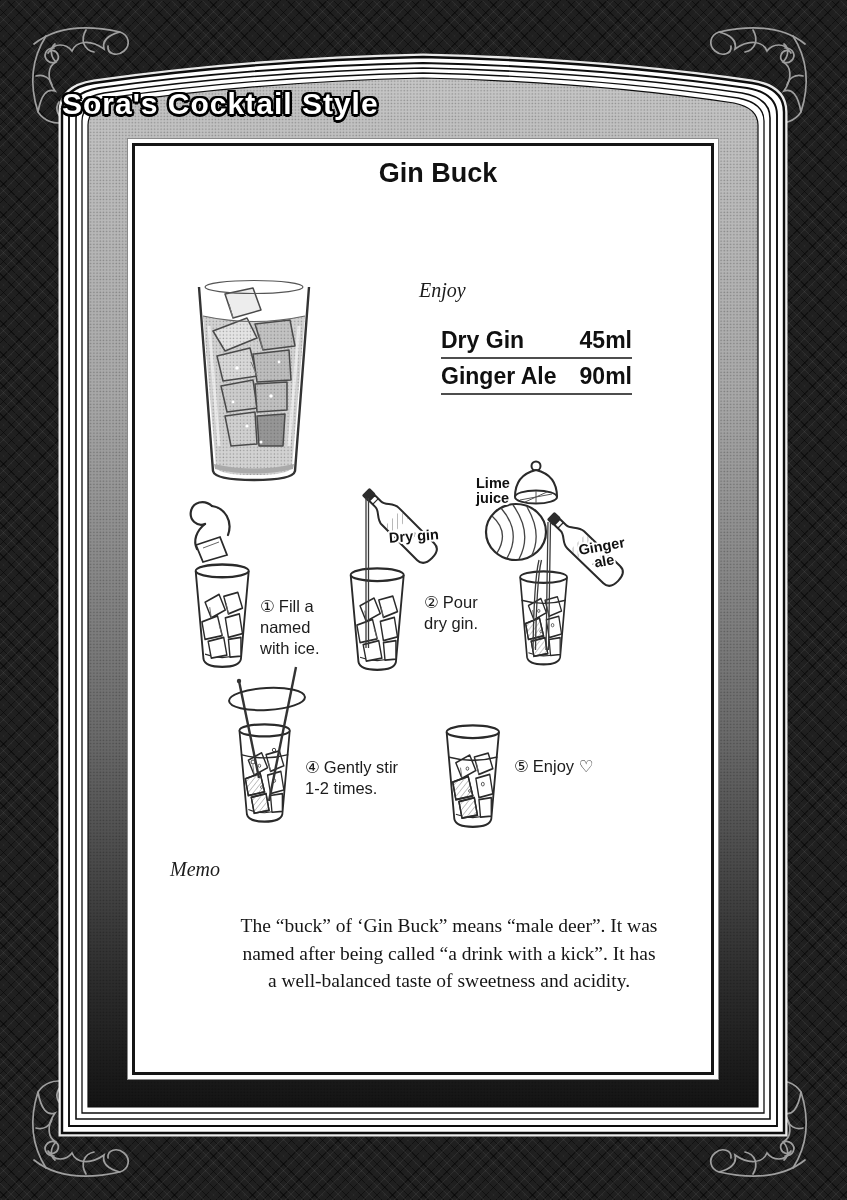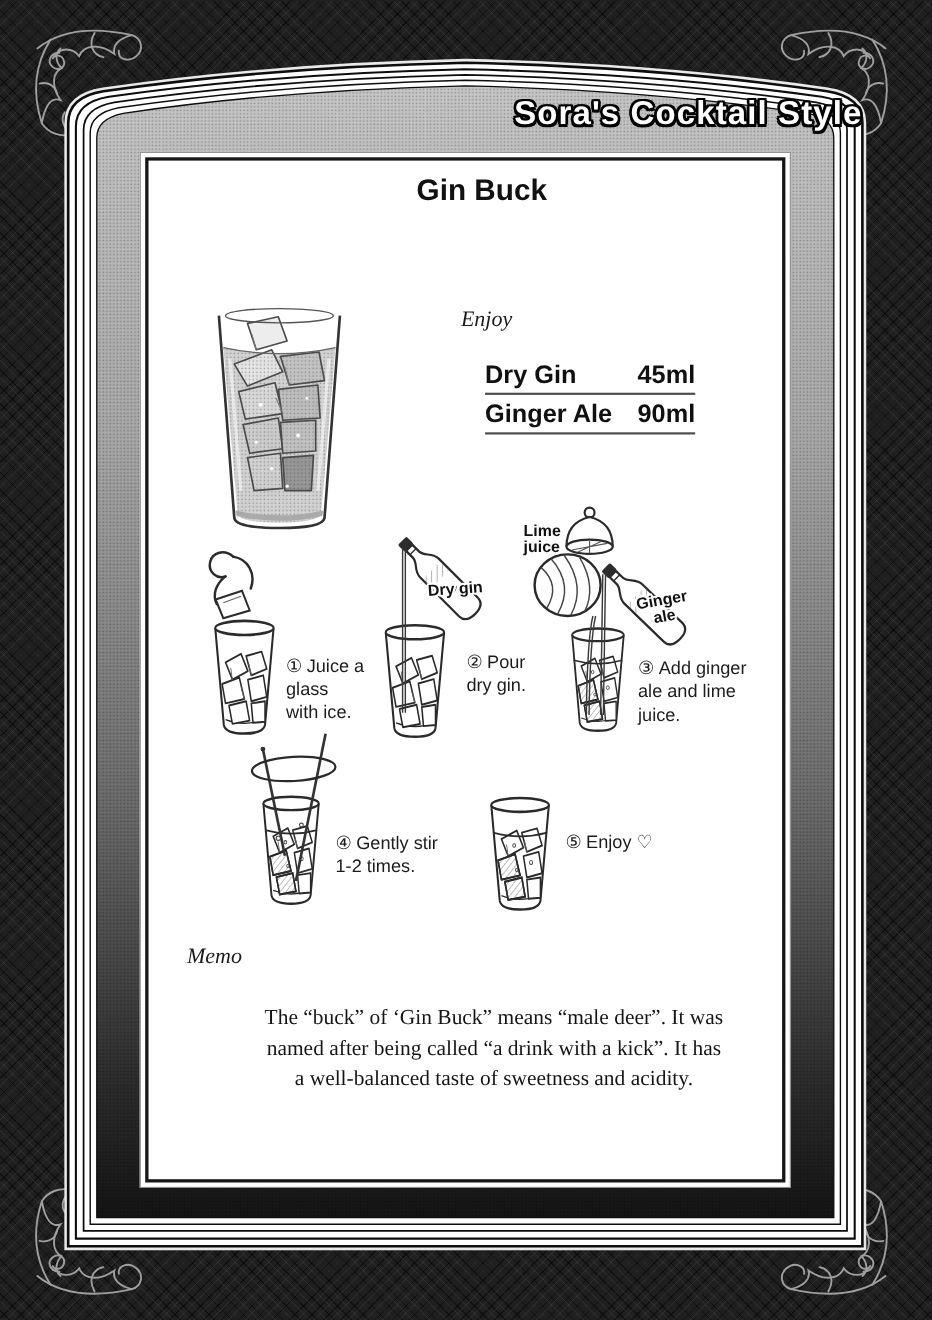--- a/index.html
+++ b/index.html
@@ -12,21 +12,21 @@
       repeating-linear-gradient(-45deg, rgba(140,140,140,.13) 0 1.5px, transparent 1.5px 11px),
       repeating-linear-gradient(45deg, rgba(0,0,0,.45) 0 1px, transparent 1px 5.5px),
       repeating-linear-gradient(-45deg, rgba(0,0,0,.45) 0 1px, transparent 1px 5.5px);
   }
   svg{display:block;}
   .abs{position:absolute;}
   .frame-svg{left:0;top:0;z-index:2;}
   .card{left:127px;top:138px;width:592px;height:942px;z-index:3;
     background:#fff;border:1px solid #8a8a8a;padding:4px;}
   .card-inner{width:100%;height:100%;border:3px solid #161616;background:#fff;}
-  .page-title{left:62px;top:87px;width:722px;z-index:4;text-align:right;
+  .page-title{left:62px;top:87px;width:722px;z-index:4;text-align:left;
     font-size:30px;font-weight:bold;letter-spacing:1px;color:#fff;
     text-shadow:-2px -2px 0 #000,2px -2px 0 #000,-2px 2px 0 #000,2px 2px 0 #000,
       -2.5px 0 0 #000,2.5px 0 0 #000,0 -2.5px 0 #000,0 2.5px 0 #000;}
   .recipe-title{left:142px;top:158px;width:592px;z-index:4;text-align:center;
     font-size:27px;font-weight:bold;color:#111;}
   .serif-label{z-index:4;font-family:"Liberation Serif","DejaVu Serif",serif;
     font-style:italic;font-size:20px;color:#1b1b1b;}
   .ing-list{left:441px;top:327px;width:191px;z-index:4;}
   .ing-row{display:flex;justify-content:space-between;align-items:baseline;
     line-height:27px;padding-bottom:3px;border-bottom:2px solid #4d4d4d;margin-bottom:4px;
@@ -250,31 +250,26 @@
           <use href="#sym-icewet"></use>
         </g>
     </g>
   </svg>
 
   <div class="abs bottle-label" style="left:389px;top:529px;transform:rotate(-4deg);">Dry gin</div>
   <div class="abs bottle-label" style="left:476px;top:476px;width:46px;">Lime juice</div>
   <div class="abs bottle-label" style="left:572px;top:539px;width:62px;text-align:center;transform:rotate(-10deg);">Ginger ale</div>
 
   <div class="abs caption" style="left:260px;top:596px;width:96px;">
-    <span class="num">①</span><span class="txt">Juice a glass
+    <span class="num">①</span><span class="txt">Fill a named
 with ice.</span>
   </div>
   <div class="abs caption" style="left:424px;top:592px;width:90px;">
     <span class="num">②</span><span class="txt">Pour
 dry gin.</span>
-  </div>
-  <div class="abs caption" style="left:580px;top:598px;width:102px;">
-    <span class="num">③</span><span class="txt">Add ginger
-ale and lime
-juice.</span>
   </div>
   <div class="abs caption" style="left:305px;top:757px;width:100px;">
     <span class="num">④</span><span class="txt">Gently stir
 1-2 times.</span>
   </div>
   <div class="abs caption" style="left:514px;top:756px;width:130px;">
     <span class="num">⑤</span><span class="txt">Enjoy ♡</span>
   </div>
 
   <div class="abs serif-label" style="left:170px;top:858px;">Memo</div>

